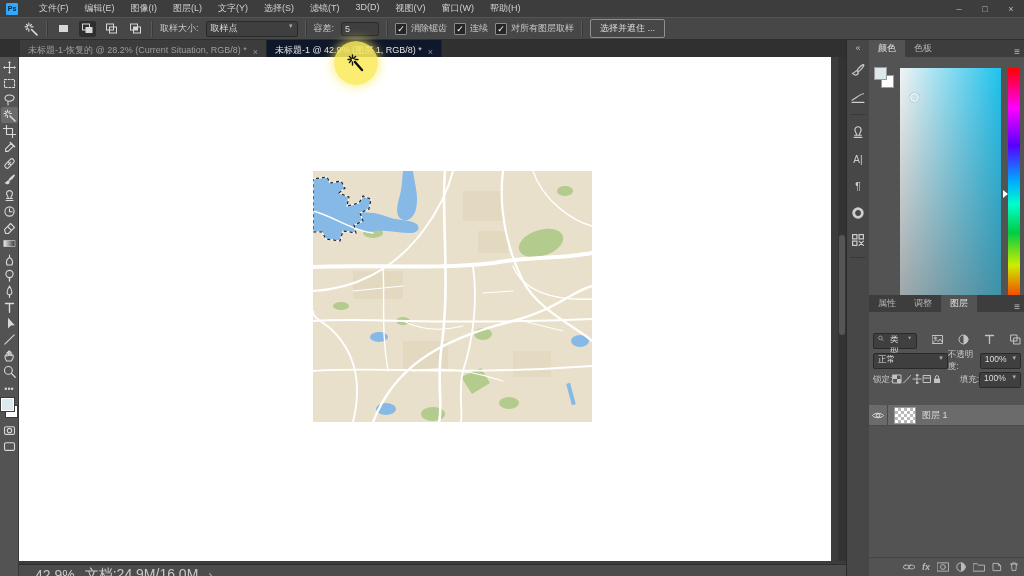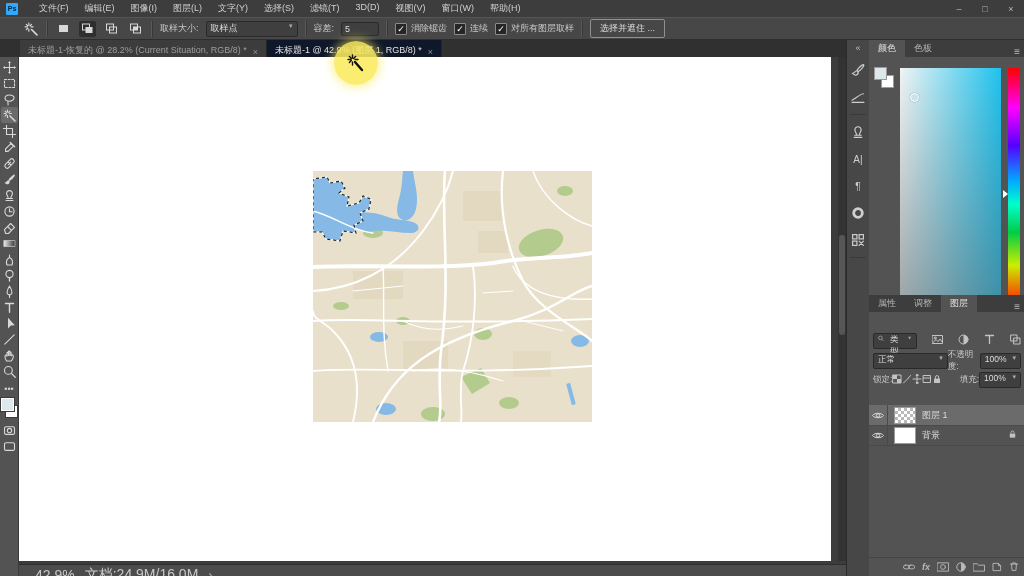--- a/index.html
+++ b/index.html
@@ -538,34 +538,20 @@
       <div class="layerrow" style="top:80px;background:#6b6b6b">
         <span class="eyebox">
             <svg width="12" height="9" viewBox="0 0 12 9" style="stroke:#ddd;fill:none;stroke-width:1">
               <path d="M.5 4.5C2.5 1.6 9.5 1.6 11.5 4.5 9.5 7.4 2.5 7.4.5 4.5z"></path>
               <circle cx="6" cy="4.5" r="1.7"></circle>
             </svg>
           </span>
         <span class="thumb checker"></span>
         <span>图层 1</span>
       </div>
-      <div class="layerrow" style="top:100px">
-        <span class="eyebox">
-            <svg width="12" height="9" viewBox="0 0 12 9" style="stroke:#ddd;fill:none;stroke-width:1">
-              <path d="M.5 4.5C2.5 1.6 9.5 1.6 11.5 4.5 9.5 7.4 2.5 7.4.5 4.5z"></path>
-              <circle cx="6" cy="4.5" r="1.7"></circle>
-            </svg>
-          </span>
-        <span class="thumb" style="background:#fff"></span>
-        <span>背景</span>
-        <span style="margin-left:auto;margin-right:8px"><svg width="9" height="10" viewBox="0 0 10 10" style="stroke:#c3c3c3;fill:none;stroke-width:1">
-              <rect x="2" y="4.6" width="6" height="4.4" fill="#c3c3c3" stroke="none"></rect>
-              <path d="M3.4 4.6V3.2a1.6 1.6 0 013.2 0v1.4"></path>
-            </svg></span>
-      </div>
       <div id="lfooter">
         <span><svg width="12" height="10" viewBox="0 0 13 10">
               <rect x="0.5" y="3" width="6.5" height="4" rx="2"></rect>
               <rect x="6" y="3" width="6.5" height="4" rx="2"></rect>
             </svg></span>
         <span class="fx">fx</span>
         <span><svg width="12" height="10" viewBox="0 0 13 10">
               <rect x="0.5" y="0.5" width="12" height="9"></rect>
               <circle cx="6.5" cy="5" r="2.6"></circle>
             </svg></span>

